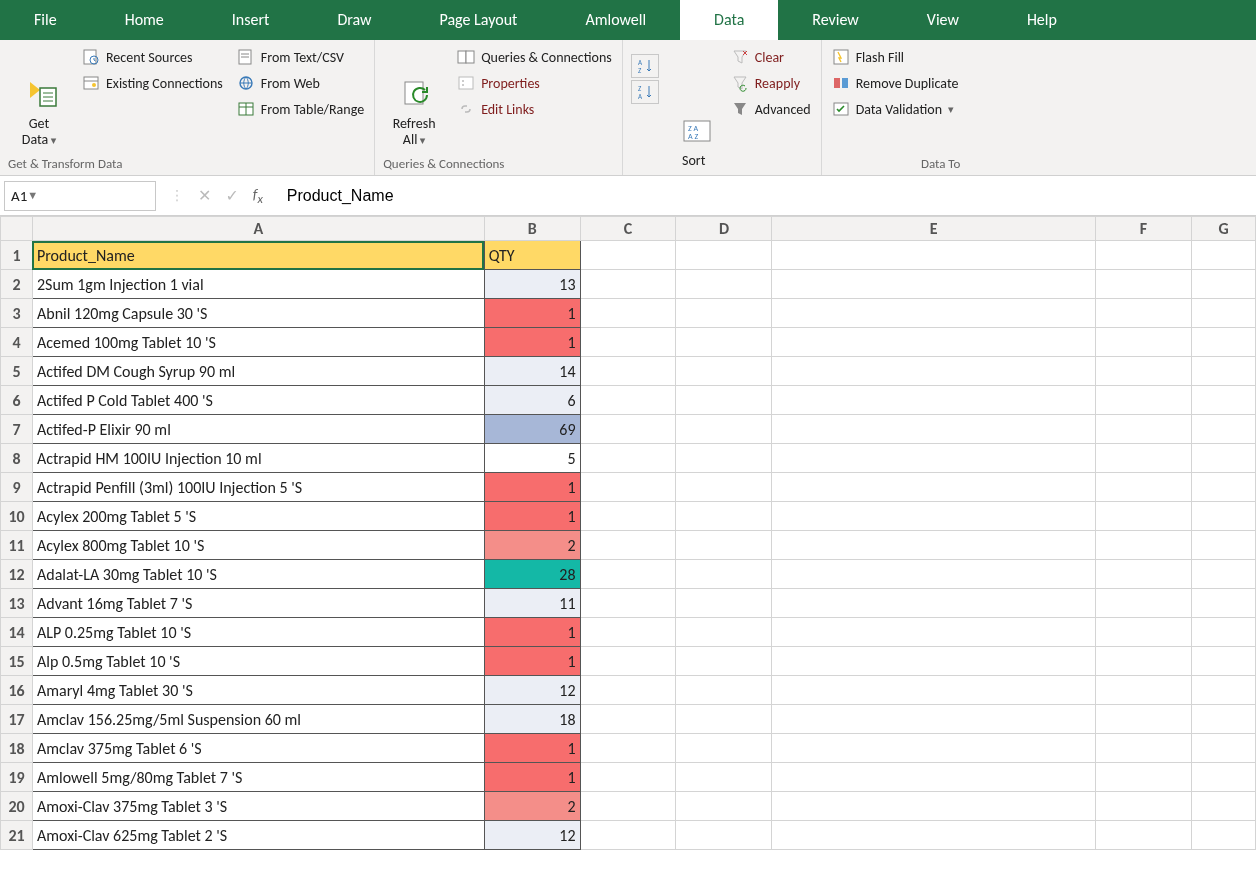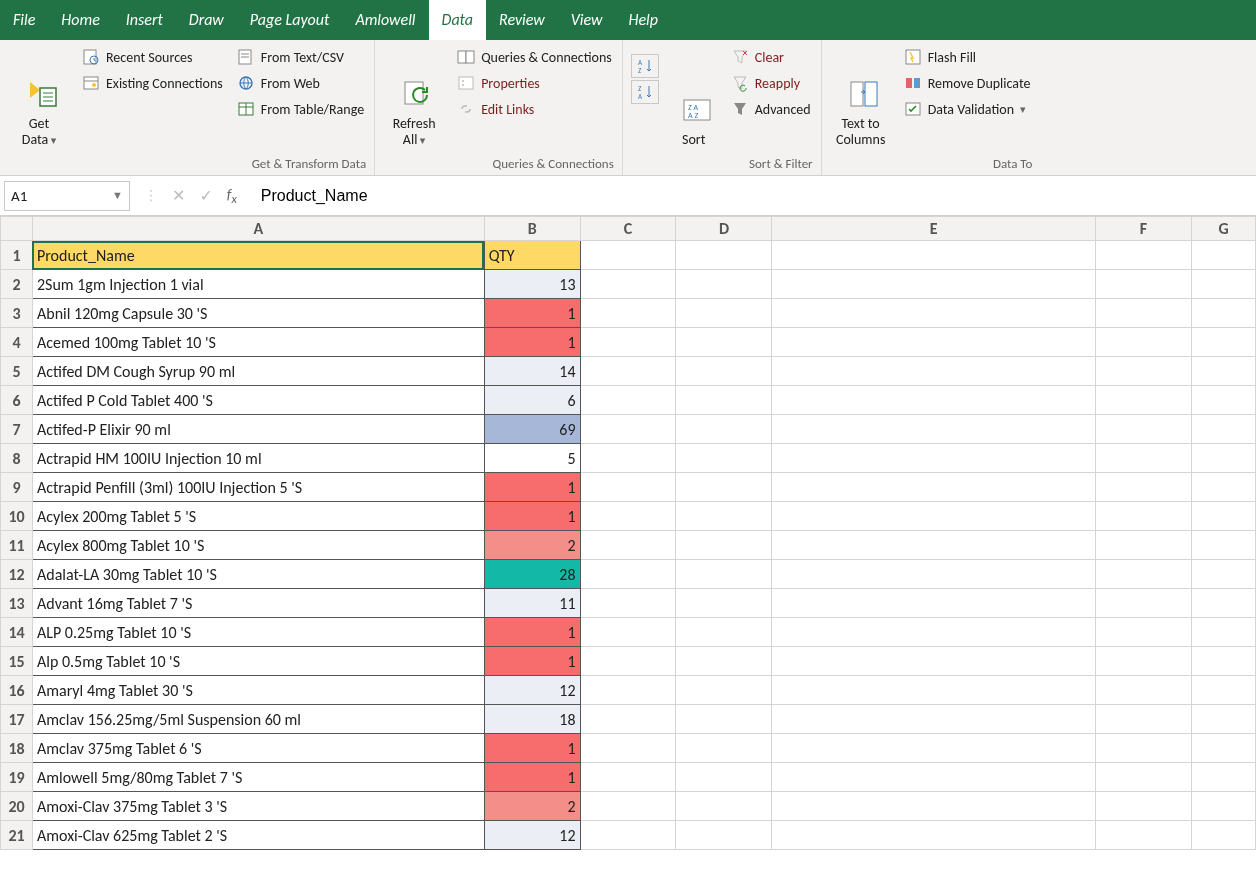--- a/index.html
+++ b/index.html
@@ -1,41 +1,41 @@
 <!DOCTYPE html>
 <html><head>
 <meta charset="utf-8">
 <style>
   * { box-sizing: border-box; margin: 0; padding: 0; }
   body { font-family: "Segoe UI", Calibri, Arial, sans-serif; font-size: 14px; background: #fff; color: #222; overflow: hidden; width: 1256px; height: 876px; }
 
   
   .tabs { display: flex; align-items: stretch; background: #217346; color: #fff; height: 40px; font-size: 16px; }
-  .tab { padding: 10px 13px; cursor: pointer; font-style: italic; }
+  .tab { padding: 10px 34px; cursor: pointer; }
   .tab.active { background: #fff; color: #217346; font-weight: 400; }
   .tell-me { display: flex; align-items: center; gap: 6px; padding: 0 12px; }
   .bulb { width: 16px; height: 16px; display: inline-block; }
 
   
   .ribbon { display: flex; background: #f3f2f1; border-bottom: 1px solid #d0d0d0; height: 136px; }
   .group { border-right: 1px solid #d8d8d8; padding: 6px 8px 2px; display: flex; flex-direction: column; justify-content: space-between; }
   .group-body { display: flex; gap: 10px; flex: 1; }
-  .group-label { font-size: 13px; color: #666; text-align: right; padding: 4px 0 2px; }
+  .group-label { font-size: 13px; color: #666; text-align: left; padding: 4px 0 2px; }
   .big-btn { display: flex; flex-direction: column; align-items: center; justify-content: flex-end; gap: 4px; width: 62px; cursor: pointer; padding: 4px 2px; }
   .big-btn .icon-box { width: 34px; height: 34px; display:flex; align-items:center; justify-content:center;margin-left:7px; }
   .big-btn span.lbl { font-size: 14px; text-align: center; line-height: 1.15; }
   .stack { display: flex; flex-direction: column; gap: 4px; }
   .small-cmd { display: flex; align-items: center; gap: 6px; font-size: 14px; cursor: pointer; padding: 2px 2px; white-space: nowrap; }
   .small-cmd.disabled { color: #7f1d1d; cursor: default; }
   .small-cmd .ico { width: 18px; height: 18px; display:inline-flex; align-items:center; justify-content:center; }
   .drop-arrow::after { content: " ▾"; font-size: 11px; color: #666; }
 
   
   .formula-bar { display: flex; align-items: center; height: 40px; border-bottom: 1px solid #d0d0d0; background: #fff; }
-  .name-box { width: 126px; border: 1px solid #c8c8c8; height: 30px; margin: 0 4px; display:flex; align-items:center; justify-content:space-between; padding: 0 6px; font-size: 15px; }
+  .name-box { width: 152px; border: 1px solid #c8c8c8; height: 30px; margin: 0 4px; display:flex; align-items:center; justify-content:flex-start; padding: 0 6px; font-size: 15px; }
   .name-box .dd { color:#777; font-size:11px; }
   .fx-controls { display: flex; align-items: center; gap: 14px; padding: 0 10px; color: #888; }
   .fx-controls .btn { cursor: pointer; font-size: 16px; }
   .fx-label { font-style: italic; color: #666; font-size: 15px; }
   .formula-input { flex: 1; border: 1px solid #c8c8c8; border-left: none; border-right: none; border-top: none; border-bottom: none; height: 30px; padding: 0 14px; font-size: 16px; outline: none; }
 
   
   .grid-wrap { position: relative; }
   table.grid { border-collapse: collapse; table-layout: fixed; }
   .grid th, .grid td { border: 1px solid #d4d4d4; font-size: 16px; }
@@ -258,36 +258,24 @@
         <div class="small-cmd">
           <span class="ico">
               <svg viewBox="0 0 18 18">
                 <path d="M3 3h12L11 9v6l-4-2V9Z" fill="#888"></path>
               </svg>
             </span>
           <span>Advanced</span>
         </div>
       </div>
     </div>
-    <div class="group-label">Sort &amp; Filter</div>
   </div>
 
   <div class="group" style="border-right:none;">
     <div class="group-body">
-      <div class="big-btn">
-        <div class="icon-box">
-          <svg viewBox="0 0 34 34">
-              <rect x="4" y="4" width="12" height="24" fill="#fff" stroke="#888"></rect>
-              <rect x="18" y="4" width="12" height="24" fill="#fff" stroke="#3a7ab8"></rect>
-              <path d="M14 14l4 0m-2-2l2 2-2 2" stroke="#3a7ab8" fill="none"></path>
-            </svg>
-        </div>
-        <span class="lbl" style="white-space:pre-line;">Text to
-Columns</span>
-      </div>
       <div class="stack">
         <div class="small-cmd">
           <span class="ico">
               <svg viewBox="0 0 18 18">
                 <rect x="2" y="2" width="14" height="14" fill="#fff" stroke="#888"></rect>
                 <path d="M6 4l3 6-2 0 2 4" stroke="#f5c430" fill="none" stroke-width="1.4"></path>
               </svg>
             </span>
           <span>Flash Fill</span>
         </div>

